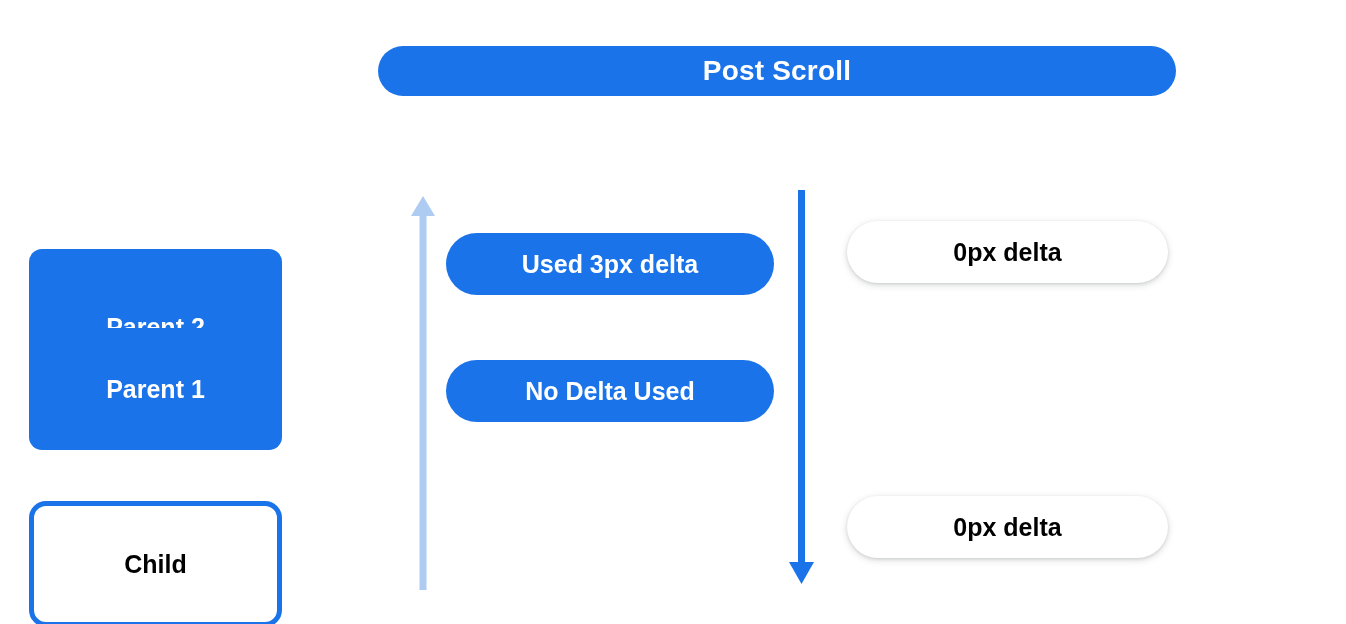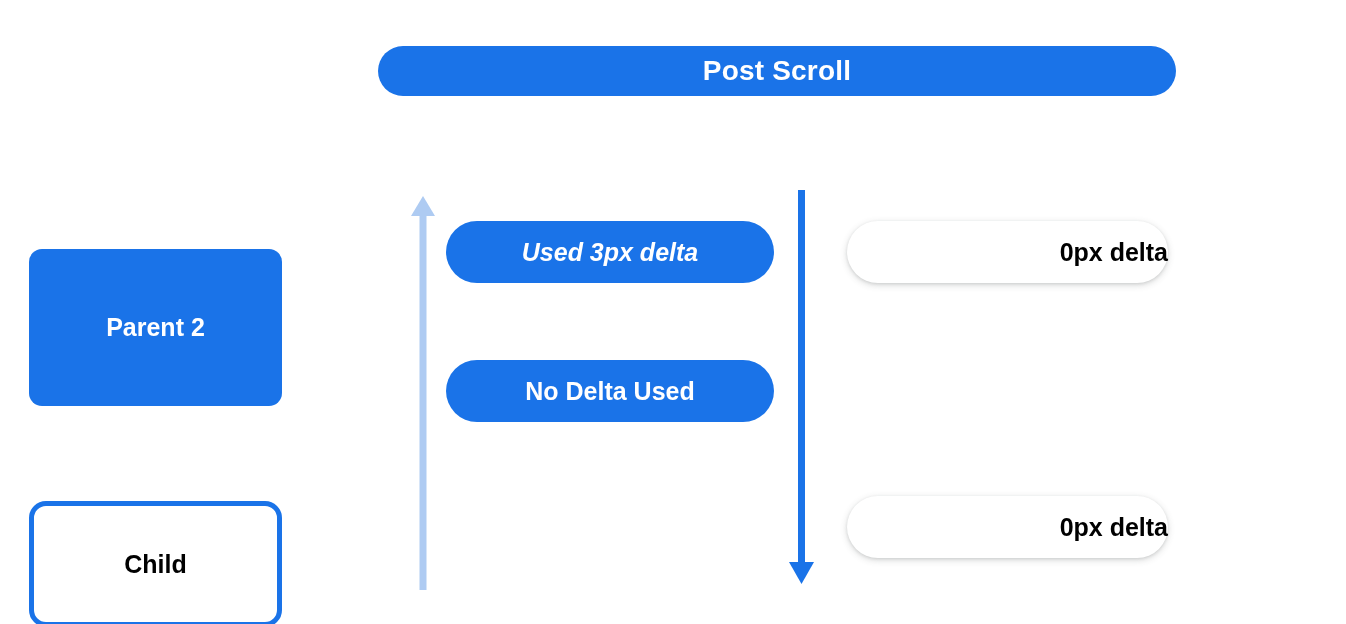--- a/index.html
+++ b/index.html
@@ -85,35 +85,35 @@
     border-radius: 31px;
     display: flex;
     align-items: center;
     justify-content: center;
   }
   .mid-pill .label {
     color: #ffffff;
     font-size: 25px;
     font-weight: bold;
   }
-  #pill-used-3px  { top: 221px; font-style: italic; }
+  #pill-used-3px  { top: 233px; }
   #pill-no-delta  { top: 360px; }
 
   
   .right-pill {
     position: absolute;
     left: 847px;
     width: 321px;
     height: 62px;
     background: #ffffff;
     border-radius: 31px;
     box-shadow: 0 2px 7px rgba(60,64,67,0.20), 0 1px 3px rgba(60,64,67,0.12);
     display: flex;
     align-items: center;
-    justify-content: flex-end;
+    justify-content: center;
   }
   .right-pill .label {
     color: #000000;
     font-size: 25px;
     font-weight: bold;
   }
   #pill-delta-top    { top: 221px; }
   #pill-delta-bottom { top: 496px; }
 
   
@@ -132,20 +132,23 @@
 <div id="canvas">
 
   <div class="header-pill">
     <span class="label">Post Scroll</span>
   </div>
 
   <div id="box-parent2" class="stack-box box-filled">
     <span class="label">Parent 2</span>
   </div>
 
+  <div id="box-parent1" class="stack-box box-filled">
+    <span class="label">Parent 1</span>
+  </div>
 
   <div id="box-child" class="stack-box box-outlined">
     <span class="label">Child</span>
   </div>
 
   <svg id="arrow-up" class="arrow-svg" viewBox="0 0 40 400">
     <polygon points="19,6 31,26 7,26" fill="#aecbf2"></polygon>
     <rect x="15.5" y="22" width="7" height="378" fill="#aecbf2"></rect>
   </svg>
 

